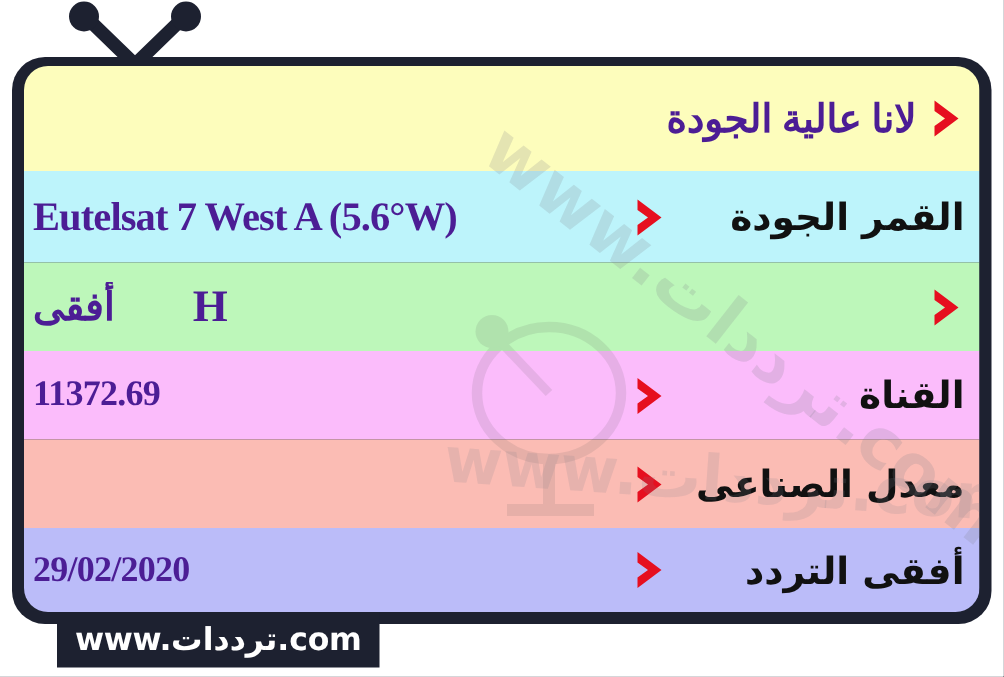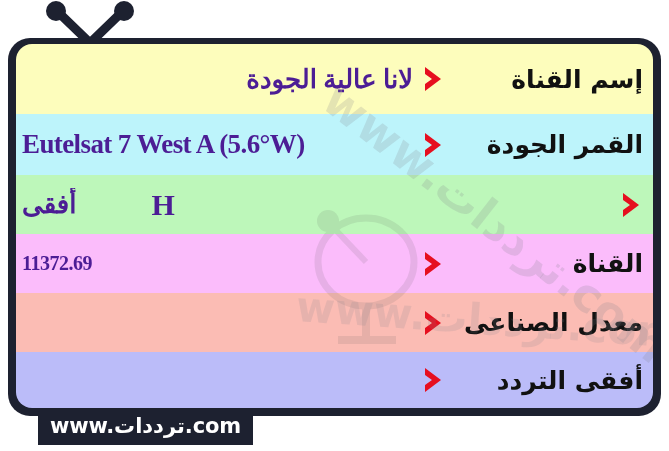--- a/index.html
+++ b/index.html
@@ -99,29 +99,28 @@
     font-family: Liberation Serif, serif;
     font-weight: bold;
     color: #4c1d95;
     white-space: nowrap;
     overflow: hidden;
     padding-right: 4px;
     box-sizing: border-box;
   }
   .value.ar   { font-size: 26px; letter-spacing: -0.3px; }
   .value.lat  { font-size: 27px; direction: ltr; text-align: left; letter-spacing: -0.6px; }
-  .value.num  { font-size: 20px; direction: ltr; text-align: left; letter-spacing: -0.5px; }
+  .value.num  { font-size: 24px; direction: ltr; text-align: left; letter-spacing: -0.5px; }
 
   .value.pol {
     direction: ltr;
     text-align: center;
     display: flex;
     align-items: center;
     font-size: 26px;
-    gap: 23px;
   }
   .pol-ar {
     direction: rtl;
     font-size: 26px;
     font-weight: bold;
     margin-right: 52px;
   }
   .pol-lat {
     font-size: 30px;
     font-weight: bold;
@@ -190,21 +189,20 @@
       <circle cx="18" cy="11" r="10" fill="#1d2130"></circle>
       <circle cx="86" cy="11" r="10" fill="#1d2130"></circle>
     </svg>
   </div>
 
   <div class="tv-frame">
     <div class="tv-screen">
 
       <div id="rows-host">
           <div class="row row-0" style="background: rgb(253, 253, 188);">
-            <div class="label">إسم القناة</div>
             <div class="chev">
               <svg width="26" height="30" viewBox="0 0 26 30">
                 <path d="M4 3 L20 15 L4 27 L4 20 L11 15 L4 10 Z" fill="#e60f1f"></path>
               </svg>
             </div>
             <div class="value ar">لانا عالية الجودة</div>
           </div>
           <div class="row row-1" style="background: rgb(189, 244, 251);">
             <div class="label">القمر الجودة</div>
             <div class="chev">
@@ -242,20 +240,21 @@
               </svg>
             </div>
           </div>
           <div class="row row-5" style="background: rgb(187, 188, 249);">
             <div class="label">أفقى التردد</div>
             <div class="chev">
               <svg width="26" height="30" viewBox="0 0 26 30">
                 <path d="M4 3 L20 15 L4 27 L4 20 L11 15 L4 10 Z" fill="#e60f1f"></path>
               </svg>
             </div>
+            <div class="value num">29/02/2020</div>
           </div>
         </div>
 
       <div class="watermark">
         <svg class="wm-dish" viewBox="0 0 120 140">
           <ellipse cx="58" cy="58" rx="48" ry="44" fill="none" stroke="#555" stroke-width="7"></ellipse>
           <line x1="58" y1="100" x2="58" y2="136" stroke="#555" stroke-width="8"></line>
           <line x1="30" y1="136" x2="88" y2="136" stroke="#555" stroke-width="8"></line>
           <line x1="58" y1="58" x2="22" y2="20" stroke="#555" stroke-width="6"></line>
           <circle cx="20" cy="17" r="11" fill="#555"></circle>

